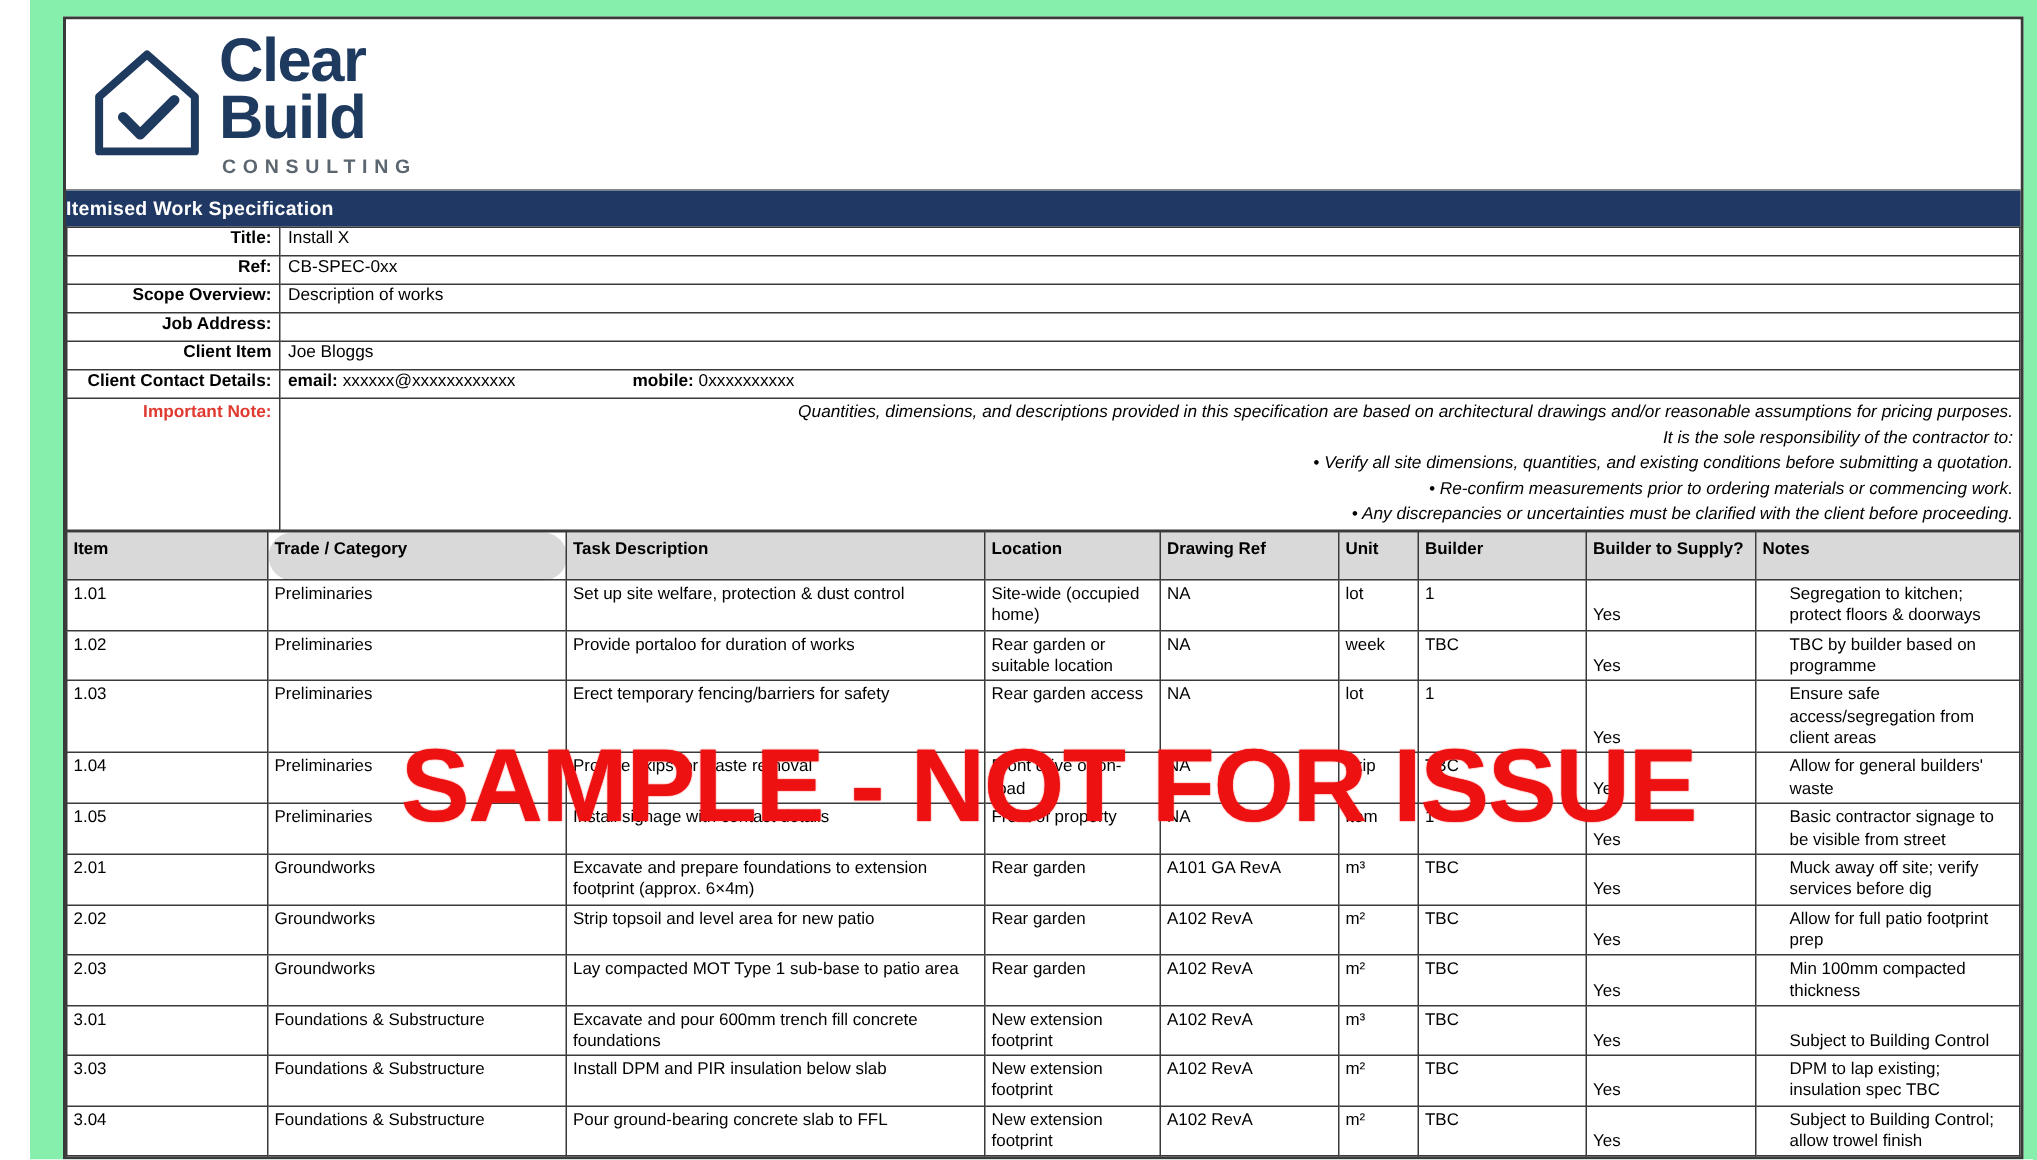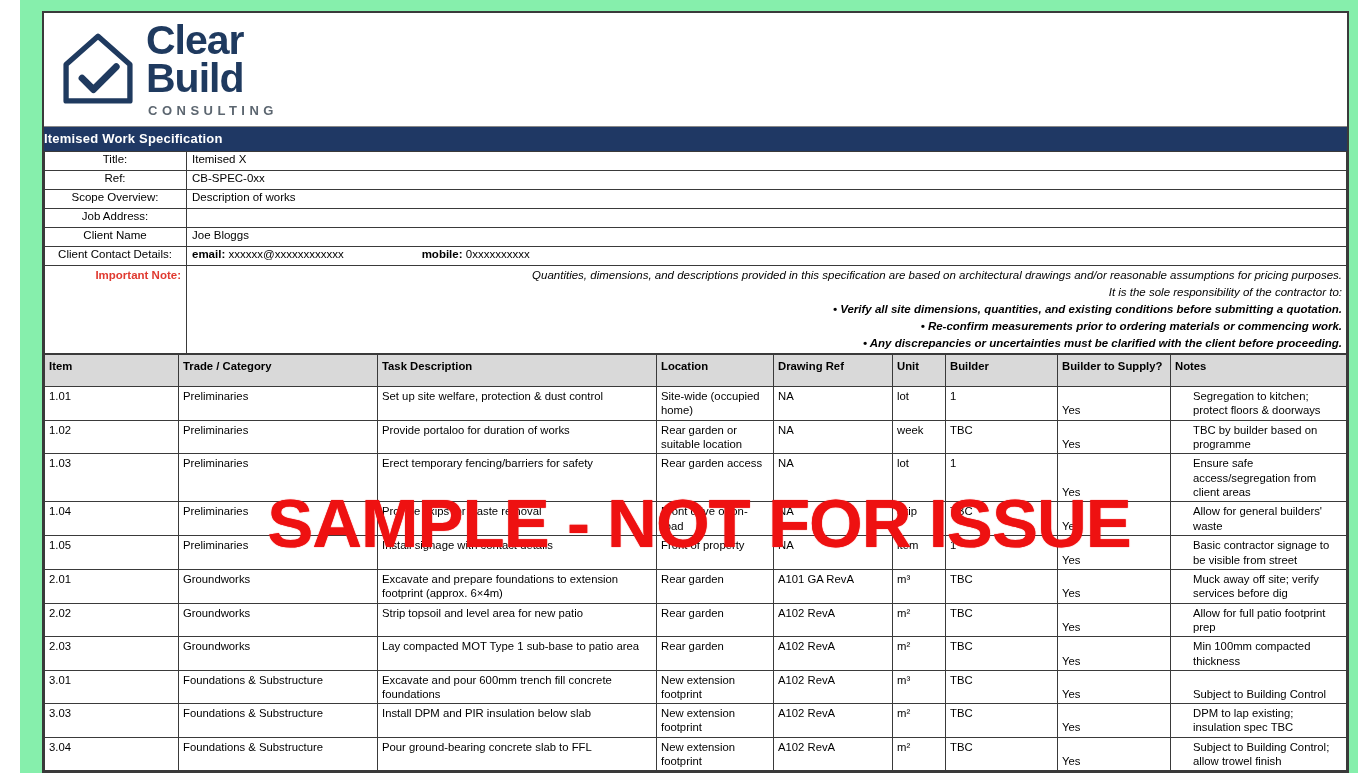--- a/index.html
+++ b/index.html
@@ -69,22 +69,22 @@
   .meta td {
     border: 1px solid #3a3a3a;
     font-size: 11.5px;
     padding: 1px 4px;
     vertical-align: top;
     height: 16px;
     color: #000;
   }
   .meta .lbl {
     width: 132px;
-    text-align: center;
-    font-weight: normal;
+    text-align: right;
+    font-weight: bold;
     padding-right: 5px;
   }
   .meta .lbl-note {
     color: #e03a30;
     font-weight: bold;
     text-align: right;
     vertical-align: top;
     padding-top: 3px;
   }
   .meta .val { padding-left: 5px; }
@@ -92,21 +92,21 @@
   .contact-email b, .contact-mobile b { font-weight: bold; }
   .contact-mobile { display: inline-block; margin-left: 78px; }
   .note-cell {
     color: #e8625a;
     font-style: italic;
     font-size: 11.3px;
     line-height: 1.48;
     padding: 2px 4px 4px 5px;
     text-align: right;
   }
-  .note-cell .bullet { padding-left: 13px; font-weight: bold; }
+  .note-cell .bullet { padding-left: 13px; }
 
   
   .spec { border-collapse: collapse; width: 100%; table-layout: fixed; }
   .spec th, .spec td {
     border: 1px solid #3a3a3a;
     font-size: 11.3px;
     padding: 2px 4px 1px 4px;
     vertical-align: top;
     text-align: left;
     color: #000;
@@ -116,21 +116,21 @@
     background: #d9d9d9;
     font-weight: bold;
     height: 26px;
     vertical-align: top;
     padding-top: 4px;
   }
   .spec tbody td { height: 28px; }
   .spec td.supply { vertical-align: bottom; padding-bottom: 2px; }
   .spec td.notes { vertical-align: bottom; padding-bottom: 2px; padding-left: 22px; }
   .c-item   { width: 125px; }
-  .c-trade  { width: 190px; }
+  .c-trade  { width: 190px; border-radius: 16px; }
   .c-task   { width: 270px; }
   .c-loc    { width: 108px; }
   .c-draw   { width: 110px; }
   .c-unit   { width: 44px; }
   .c-qty    { width: 103px; }
   .c-supply { width: 104px; }
   .c-notes  { width: auto; }
 
   
   .watermark {
@@ -169,36 +169,36 @@
         </span>
       </div>
     </div>
 
     <div class="title-banner">Itemised Work Specification</div>
 
     <table class="meta">
       <tbody>
         <tr>
           <td class="lbl">Title:</td>
-          <td class="val">Itemised X</td>
+          <td class="val">Install X</td>
         </tr>
         <tr>
           <td class="lbl">Ref:</td>
           <td class="val">CB-SPEC-0xx</td>
         </tr>
         <tr>
           <td class="lbl">Scope Overview:</td>
           <td class="val">Description of works</td>
         </tr>
         <tr>
           <td class="lbl">Job Address:</td>
           <td class="val"></td>
         </tr>
         <tr>
-          <td class="lbl">Client Name</td>
+          <td class="lbl">Client Item</td>
           <td class="val">Joe Bloggs</td>
         </tr>
         <tr>
           <td class="lbl">Client Contact Details:</td>
           <td class="val">
             <span class="contact-email"><b>email:</b>&nbsp;<span>xxxxxx@xxxxxxxxxxxx</span></span><span class="contact-mobile"><b>mobile:</b>&nbsp;<span>0xxxxxxxxxx</span></span>
           </td>
         </tr>
         <tr>
           <td class="lbl lbl-note">Important Note:</td>

